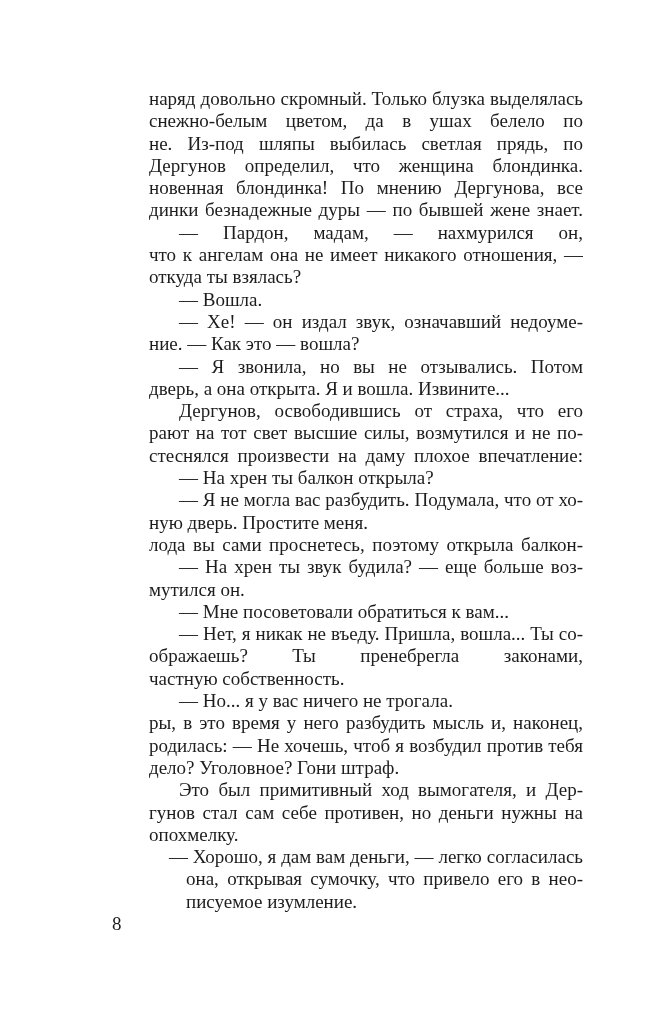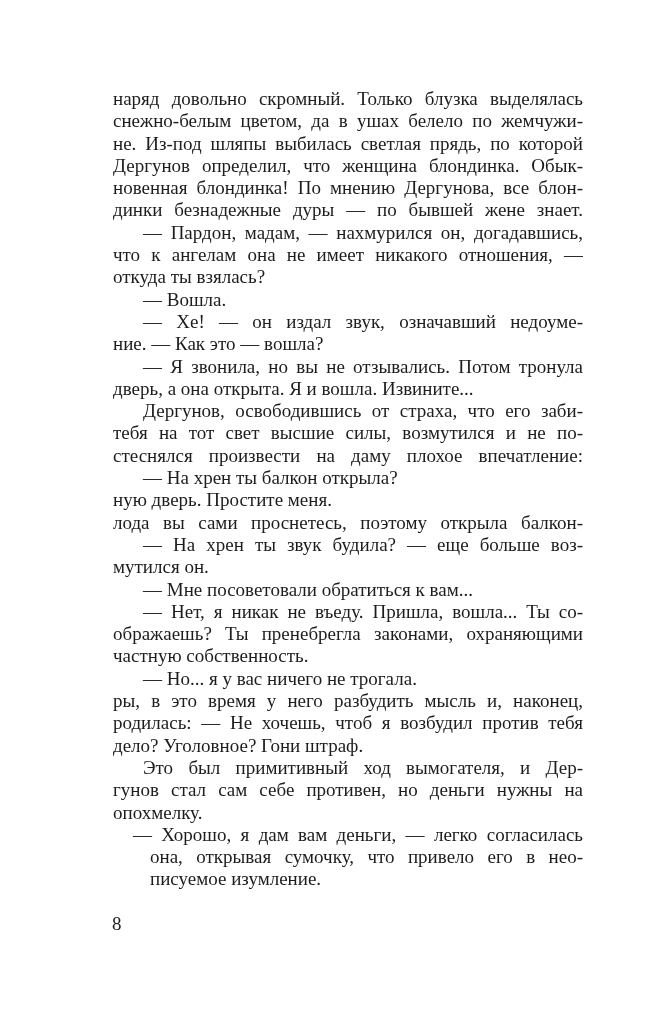--- a/index.html
+++ b/index.html
@@ -23,20 +23,21 @@
     color: #1d1d1d;
     font-size: 19px;
     line-height: 22.3px;
   }
   .ln {
     height: 22.3px;
     overflow: hidden;
     text-align: justify;
     text-align-last: justify;
     white-space: normal;
+    margin-left: 36px;
   }
   
   .ln.e { text-align-last: left; }
   
   .ln.f { padding-left: 30px; }
   
   .ln.hf { padding-left: 20px; }
   
   .ln.hc { padding-left: 37px; font-family: Liberation Serif, serif; }
   .pagenum {
@@ -61,23 +62,24 @@
     <div class="ln">динки безнадежные дуры — по бывшей жене знает.</div>
     <div class="ln f">— Пардон, мадам, — нахмурился он, догадавшись,</div>
     <div class="ln">что к ангелам она не имеет никакого отношения, —</div>
     <div class="ln e">откуда ты взялась?</div>
     <div class="ln f e">— Вошла.</div>
     <div class="ln f">— Хе! — он издал звук, означавший недоуме-</div>
     <div class="ln e">ние. — Как это — вошла?</div>
     <div class="ln f">— Я звонила, но вы не отзывались. Потом тронула</div>
     <div class="ln e">дверь, а она открыта. Я и вошла. Извините...</div>
     <div class="ln f">Дергунов, освободившись от страха, что его заби-</div>
-    <div class="ln">тебя на тот свет высшие силы, возмутился и не по-</div>
+    <div class="ln">рают на тот свет высшие силы, возмутился и не по-</div>
     <div class="ln">стеснялся произвести на даму плохое впечатление:</div>
     <div class="ln f e">— На хрен ты балкон открыла?</div>
+    <div class="ln f">— Я не могла вас разбудить. Подумала, что от хо-</div>
     <div class="ln e">ную дверь. Простите меня.</div>
     <div class="ln">лода вы сами проснетесь, поэтому открыла балкон-</div>
     <div class="ln f">— На хрен ты звук будила? — еще больше воз-</div>
     <div class="ln e">мутился он.</div>
     <div class="ln f e">— Мне посоветовали обратиться к вам...</div>
     <div class="ln f">— Нет, я никак не въеду. Пришла, вошла... Ты со-</div>
     <div class="ln">ображаешь? Ты пренебрегла законами, охраняющими</div>
     <div class="ln e">частную собственность.</div>
     <div class="ln f e">— Но... я у вас ничего не трогала.</div>
     <div class="ln">ры, в это время у него разбудить мысль и, наконец,</div>

